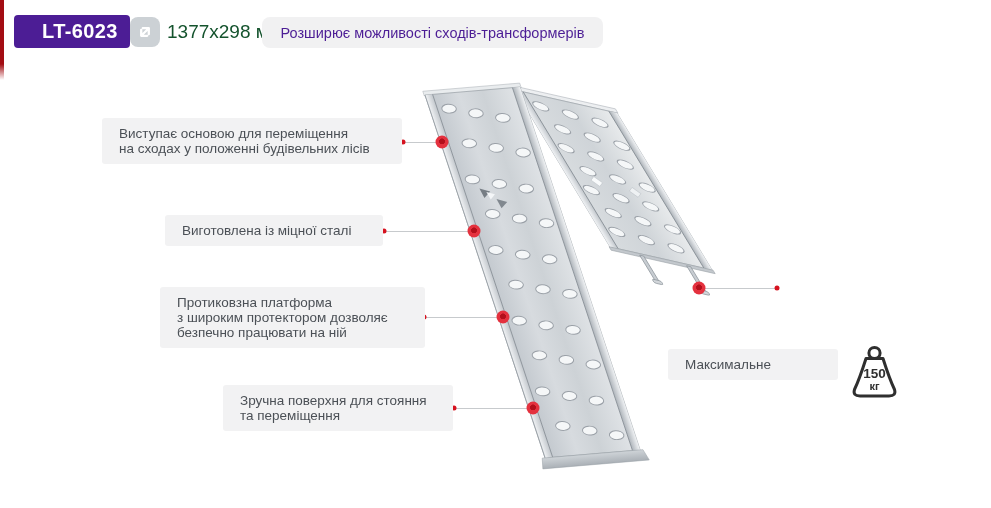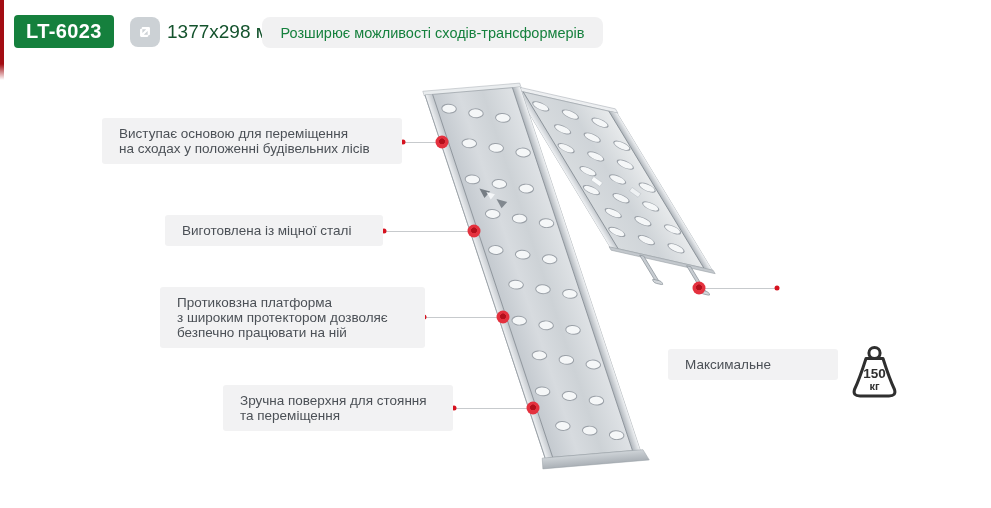--- a/index.html
+++ b/index.html
@@ -1,29 +1,29 @@
 <!DOCTYPE html>
 <html><head>
 <meta charset="utf-8">
 <style>
   html,body{margin:0;padding:0;background:#fff;}
   .stage{position:relative;width:991px;height:508px;background:#fff;overflow:hidden;
          font-family:"Liberation Sans",sans-serif;}
   .abs{position:absolute;}
   .redbar{left:0;top:0;width:4px;height:80px;
           background:linear-gradient(#a30d13 80%,rgba(163,13,19,0));}
-  .badge{left:14px;top:15px;width:100px;height:33px;background:#15803d;border-radius:4px;
+  .badge{left:14px;top:15px;width:100px;height:33px;background:#4c1d95;border-radius:4px;
          color:#fff;font-weight:bold;font-size:20px;letter-spacing:.4px;
-         display:flex;align-items:center;justify-content:center;}
+         display:flex;align-items:center;justify-content:center;padding-left:16px;}
   .size-ico{left:130px;top:17px;width:30px;height:30px;border-radius:8px;background:#ccd1d5;
             display:flex;align-items:center;justify-content:center;}
   .size-txt{left:167px;top:17px;height:30px;display:flex;align-items:center;
             color:#14532d;font-size:19px;}
   .banner{left:262px;top:17px;width:341px;height:31px;background:#f1f1f2;border-radius:8px;
-          color:#15803d;font-size:14.5px;display:flex;align-items:center;justify-content:center;text-align:right;}
+          color:#4c1d95;font-size:14.5px;display:flex;align-items:center;justify-content:center;text-align:right;}
   .callout{background:#f2f2f3;border-radius:3px;padding:8px 0 8px 17px;box-sizing:border-box;
            color:#4b5056;font-size:13.5px;}
   .callout .ln{line-height:15px;white-space:nowrap;}
   .cline{height:1px;background:#c7cacd;}
   .dot-s{width:5px;height:5px;border-radius:50%;background:#d6121f;transform:translate(-50%,-50%);}
   .dot-l{width:13px;height:13px;border-radius:50%;transform:translate(-50%,-50%);
          background:radial-gradient(circle at 50% 45%, #b30f1b 0 28%, #e4313e 32% 72%, #ef6570 100%);}
 </style>
 </head>
 <body>

